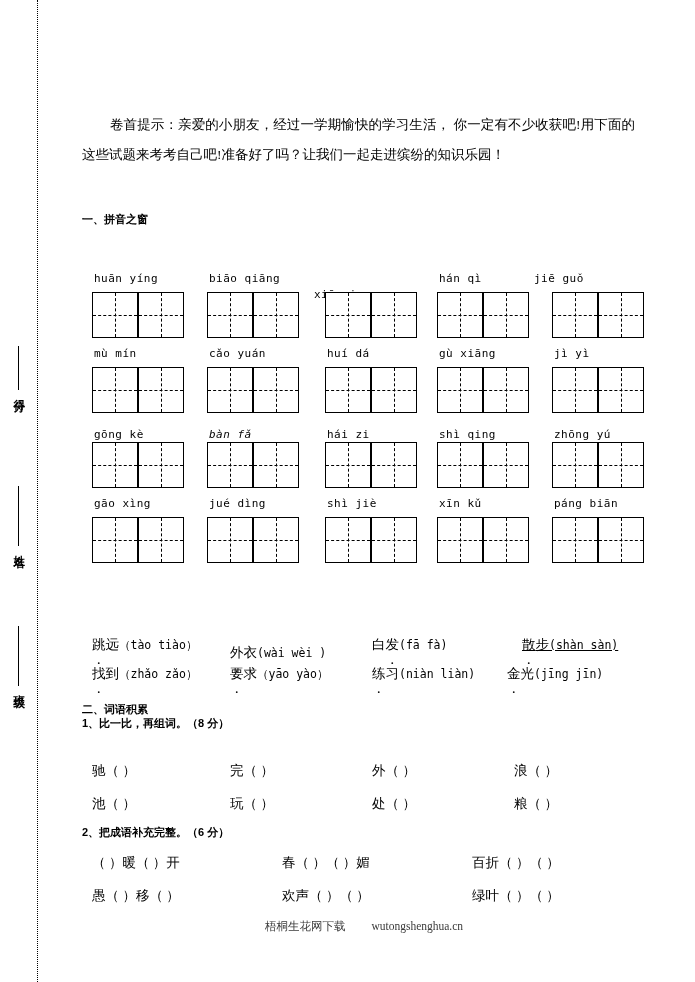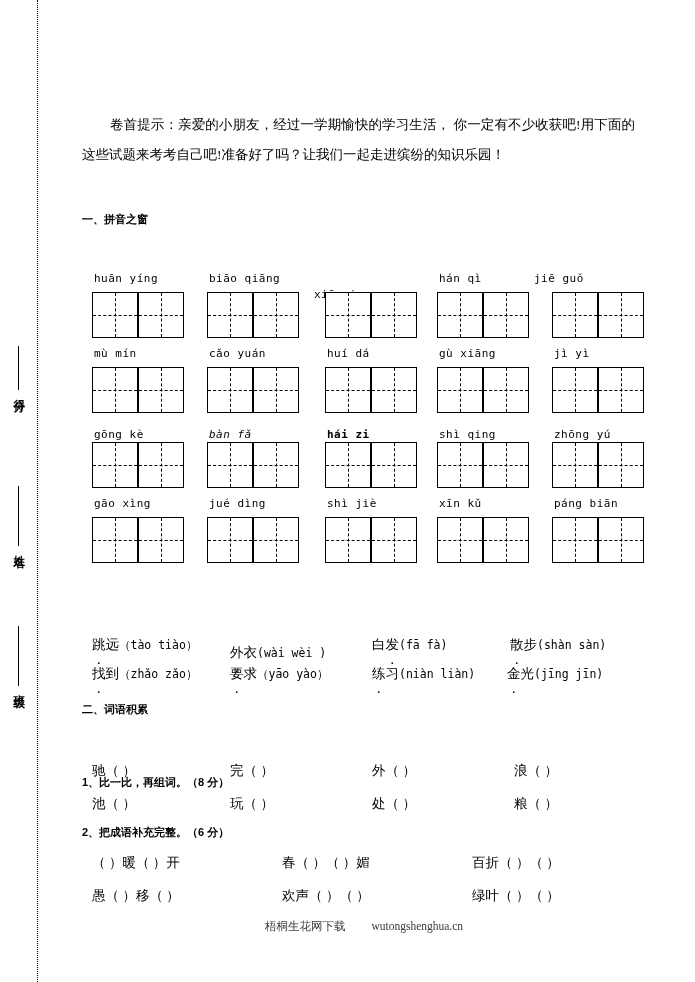--- a/index.html
+++ b/index.html
@@ -237,21 +237,21 @@
           <div class="tzg"></div>
         </div>
         <div class="box-grp" style="left: 470px;">
           <div class="tzg"></div>
           <div class="tzg"></div>
         </div>
       </div>
       <div class="py-row" style="top: 428px;">
         <div class="py-cell" style="left: 12px; width: 100px;">gōng kè</div>
         <div class="py-cell" style="left: 127px; width: 100px; font-style: italic;">bàn   fǎ</div>
-        <div class="py-cell" style="left: 245px; width: 100px; font-weight: bold;">hái   zi</div>
+        <div class="py-cell" style="left: 245px; width: 100px;">hái   zi</div>
         <div class="py-cell" style="left: 357px; width: 100px;">shì  qing</div>
         <div class="py-cell" style="left: 472px; width: 100px;">zhōng yú</div>
       </div>
       <div class="box-row" style="top: 442px;">
         <div class="box-grp" style="left: 10px;">
           <div class="tzg"></div>
           <div class="tzg"></div>
         </div>
         <div class="box-grp" style="left: 125px;">
           <div class="tzg"></div>
@@ -299,32 +299,32 @@
           <div class="tzg"></div>
         </div>
       </div>
     </div>
 
   <div id="tone-area">
       <div class="tline" style="top: 636px;">
         <span class="tseg" style="left: 10px;"><span class="han"><span class="dotted-u">跳</span><span>远</span></span><span class="mono">（tào  tiào）</span></span>
         <span class="tseg" style="left: 148px; margin-top: 8px;"><span class="han"><span class="dotted-u">外</span><span>衣</span></span><span class="mono">(wài  wèi )</span></span>
         <span class="tseg" style="left: 290px;"><span class="han"><span>白</span><span class="dotted-u">发</span></span><span class="mono">(fā  fà)</span></span>
-        <span class="tseg" style="left: 428px;"><span class="han"><span class="dotted-u">散</span><span>步</span></span><span class="mono">(shàn  sàn)</span></span>
+        <span class="tseg" style="left: 440px; text-decoration: underline;"><span class="han"><span class="dotted-u">散</span><span>步</span></span><span class="mono">(shàn  sàn)</span></span>
       </div>
       <div class="tline" style="top: 665px;">
         <span class="tseg" style="left: 10px;"><span class="han"><span class="dotted-u">找</span><span>到</span></span><span class="mono">（zhǎo  zǎo）</span></span>
         <span class="tseg" style="left: 148px;"><span class="han"><span class="dotted-u">要</span><span>求</span></span><span class="mono">（yāo  yào）</span></span>
         <span class="tseg" style="left: 290px;"><span class="han"><span class="dotted-u">练</span><span>习</span></span><span class="mono">(niàn  liàn)</span></span>
         <span class="tseg" style="left: 425px;"><span class="han"><span class="dotted-u">金</span><span>光</span></span><span class="mono">(jīng  jīn)</span></span>
       </div>
     </div>
 
   <div class="sec-h" style="top:702px;">二、词语积累</div>
-  <div class="sec-h" style="top:775px;">1、比一比，再组词。（8 分）</div>
+  <div class="sec-h" style="top:716px;">1、比一比，再组词。（8 分）</div>
   <div id="compare-area">
       <div class="tline" style="top: 762px;">
         <span class="tseg han" style="left: 10px;">驰（        ）</span>
         <span class="tseg han" style="left: 148px;">完（        ）</span>
         <span class="tseg han" style="left: 290px;">外（        ）</span>
         <span class="tseg han" style="left: 432px;">浪（        ）</span>
       </div>
       <div class="tline" style="top: 795px;">
         <span class="tseg han" style="left: 10px;">池（        ）</span>
         <span class="tseg han" style="left: 148px;">玩（        ）</span>

